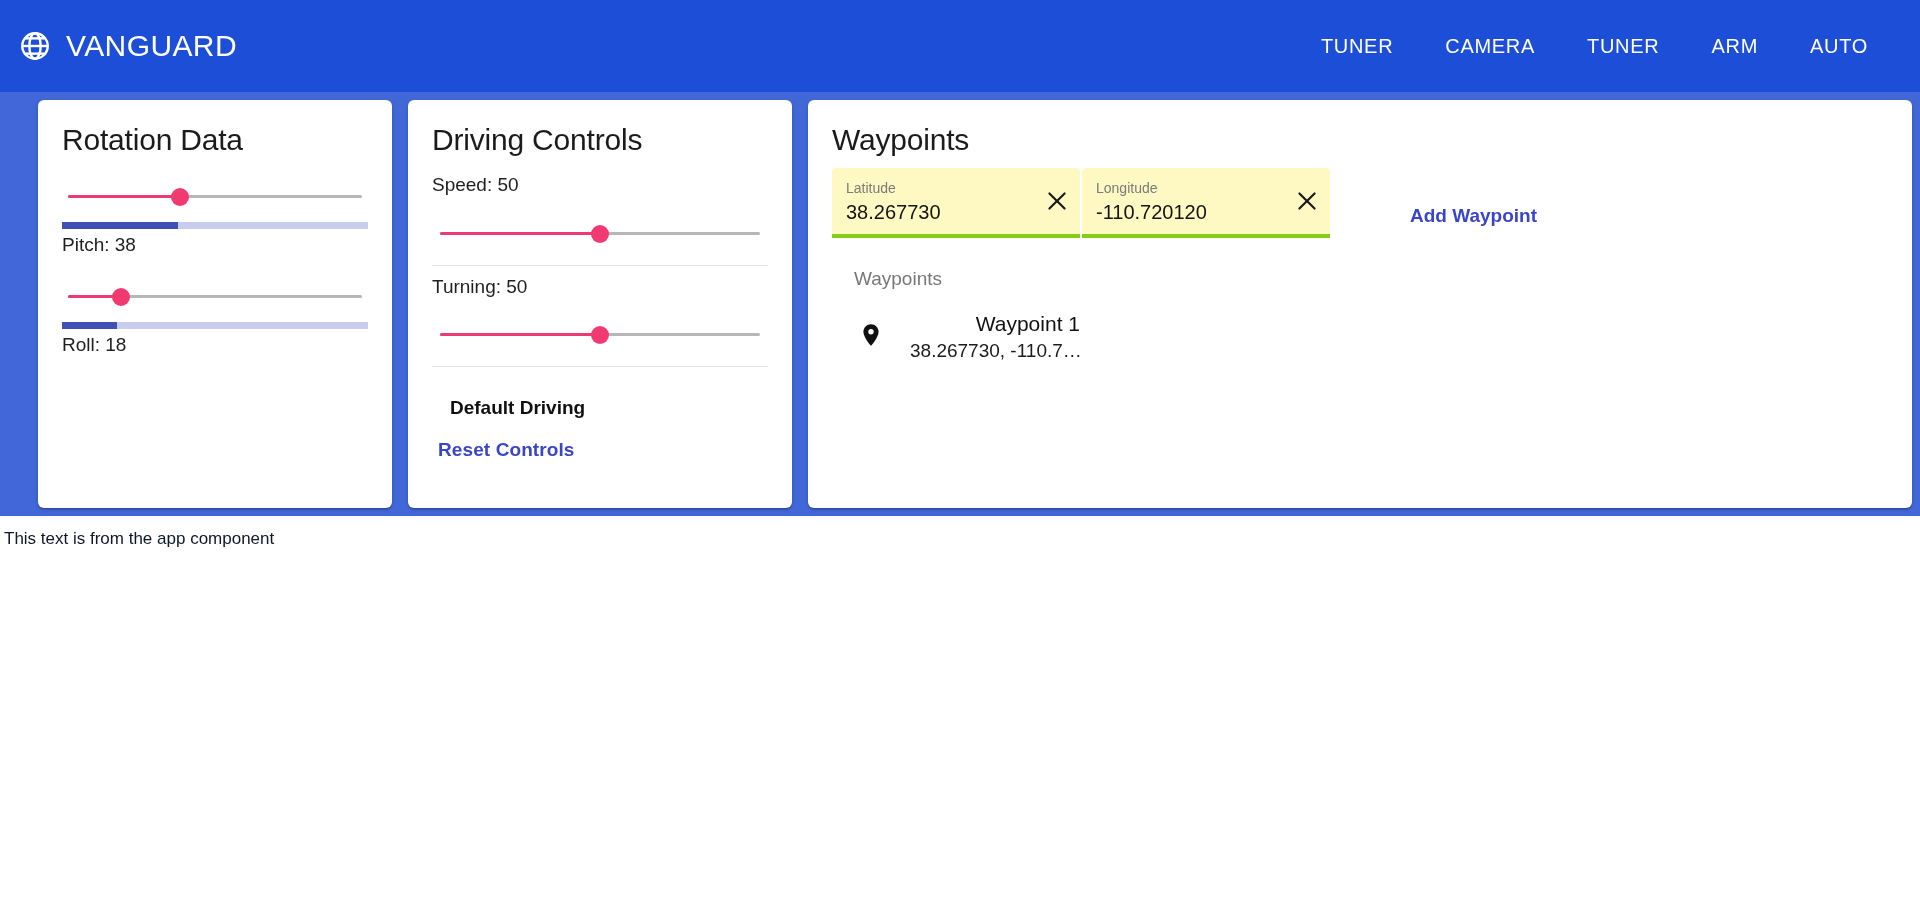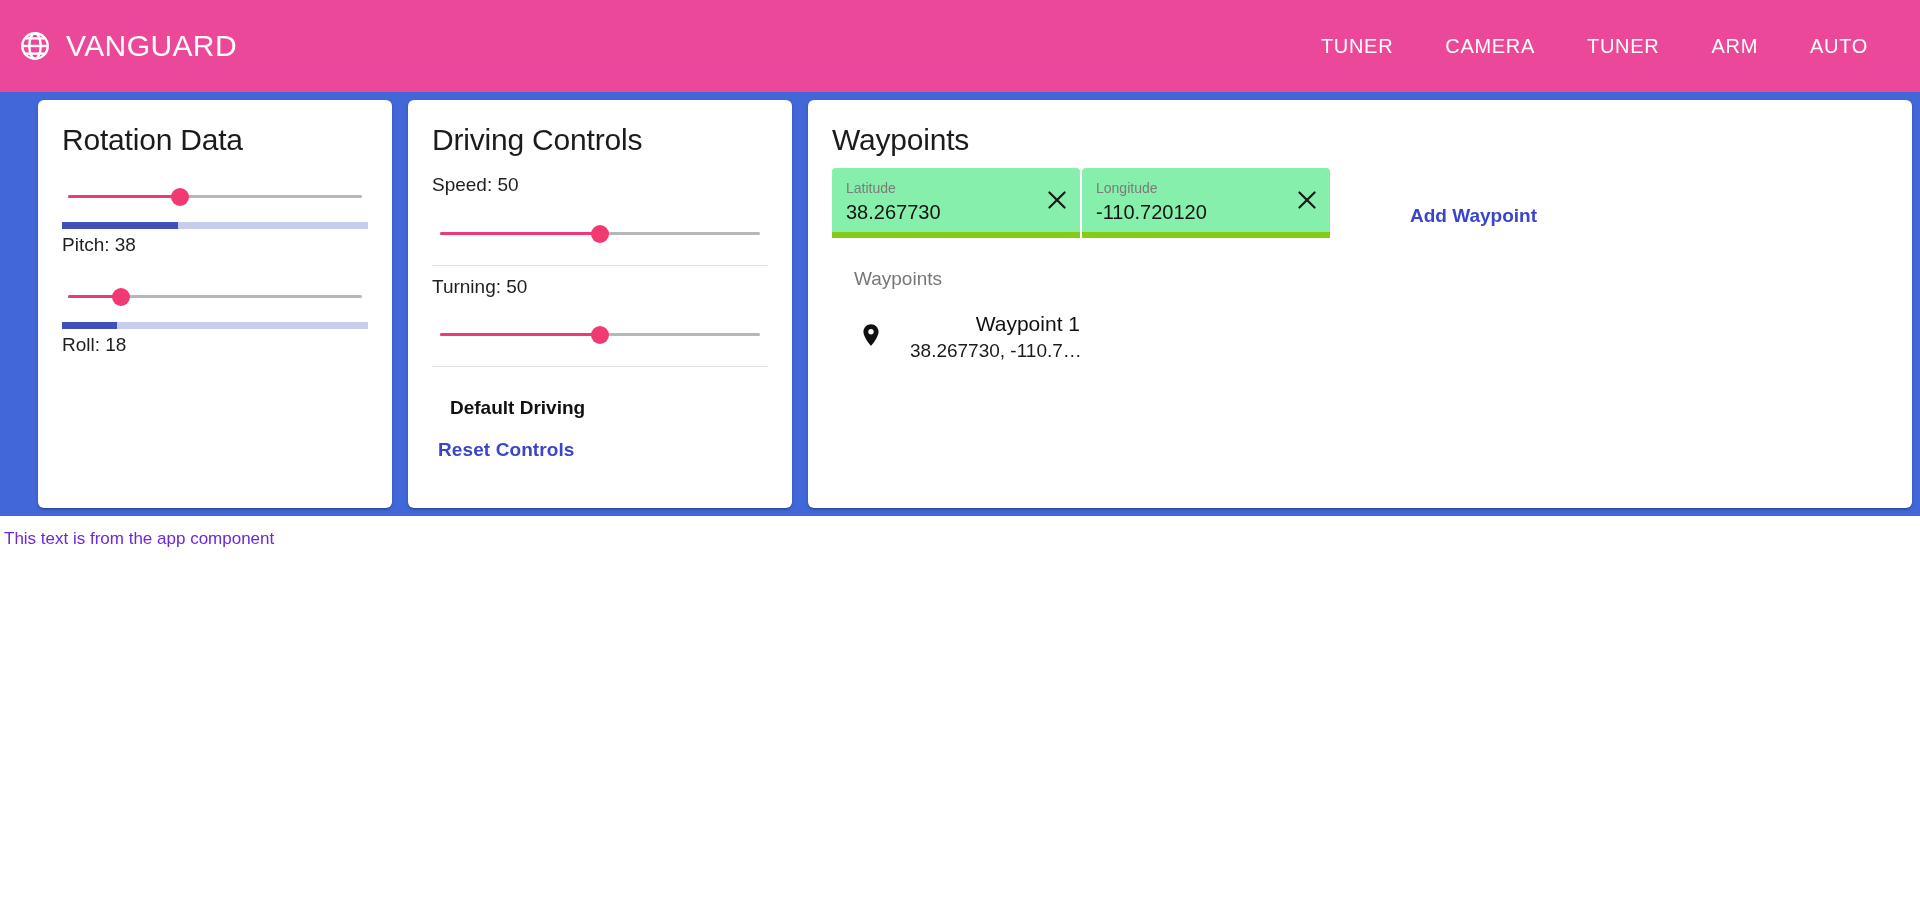--- a/index.html
+++ b/index.html
@@ -8,21 +8,21 @@
     width: 1920px; height: 910px;
     background: #ffffff;
     font-family: "Liberation Sans", sans-serif;
     -webkit-font-smoothing: antialiased;
   }
   .page { position: relative; width: 1920px; height: 910px; overflow: hidden; background:#fff; }
 
   
   .toolbar {
     height: 92px;
-    background: #ec4899;
+    background: #1d4ed8;
     display: flex;
     align-items: center;
     padding: 0 26px 0 18px;
     color: #ffffff;
     text-align: center;
   }
   .brand { display: flex; align-items: center; gap: 14px; }
   .globe-icon { width: 34px; height: 34px; display: block; }
   .brand-title {
     font-size: 30px;
@@ -157,22 +157,22 @@
   .way-row {
     display: flex;
     align-items: flex-start;
     gap: 0;
     margin-top: 4px;
   }
   .field {
     position: relative;
     width: 248px;
     height: 70px;
-    background: #86efac;
-    border-bottom: 6px solid #84cc16;
+    background: #fef9c3;
+    border-bottom: 4px solid #84cc16;
     border-radius: 4px 4px 0 0;
     padding: 11px 44px 0 14px;
     margin-right: 2px;
   }
   .field .flabel {
     font-size: 14px;
     color: #7b7b7b;
     line-height: 1.3;
     display: block;
   }
@@ -225,21 +225,21 @@
     font-size: 19px;
     color: #1b1b1b;
     line-height: 1.35;
     max-width: 170px;
     overflow: hidden;
     white-space: nowrap;
   }
 
   .footer-text {
     font-size: 17px;
-    color: #6d28d9;
+    color: #0f172a;
     padding: 11px 0 0 4px;
     line-height: 1.4;
   }
 </style>
 </head>
 <body>
 
 <div class="page">
 
   <div class="toolbar">

